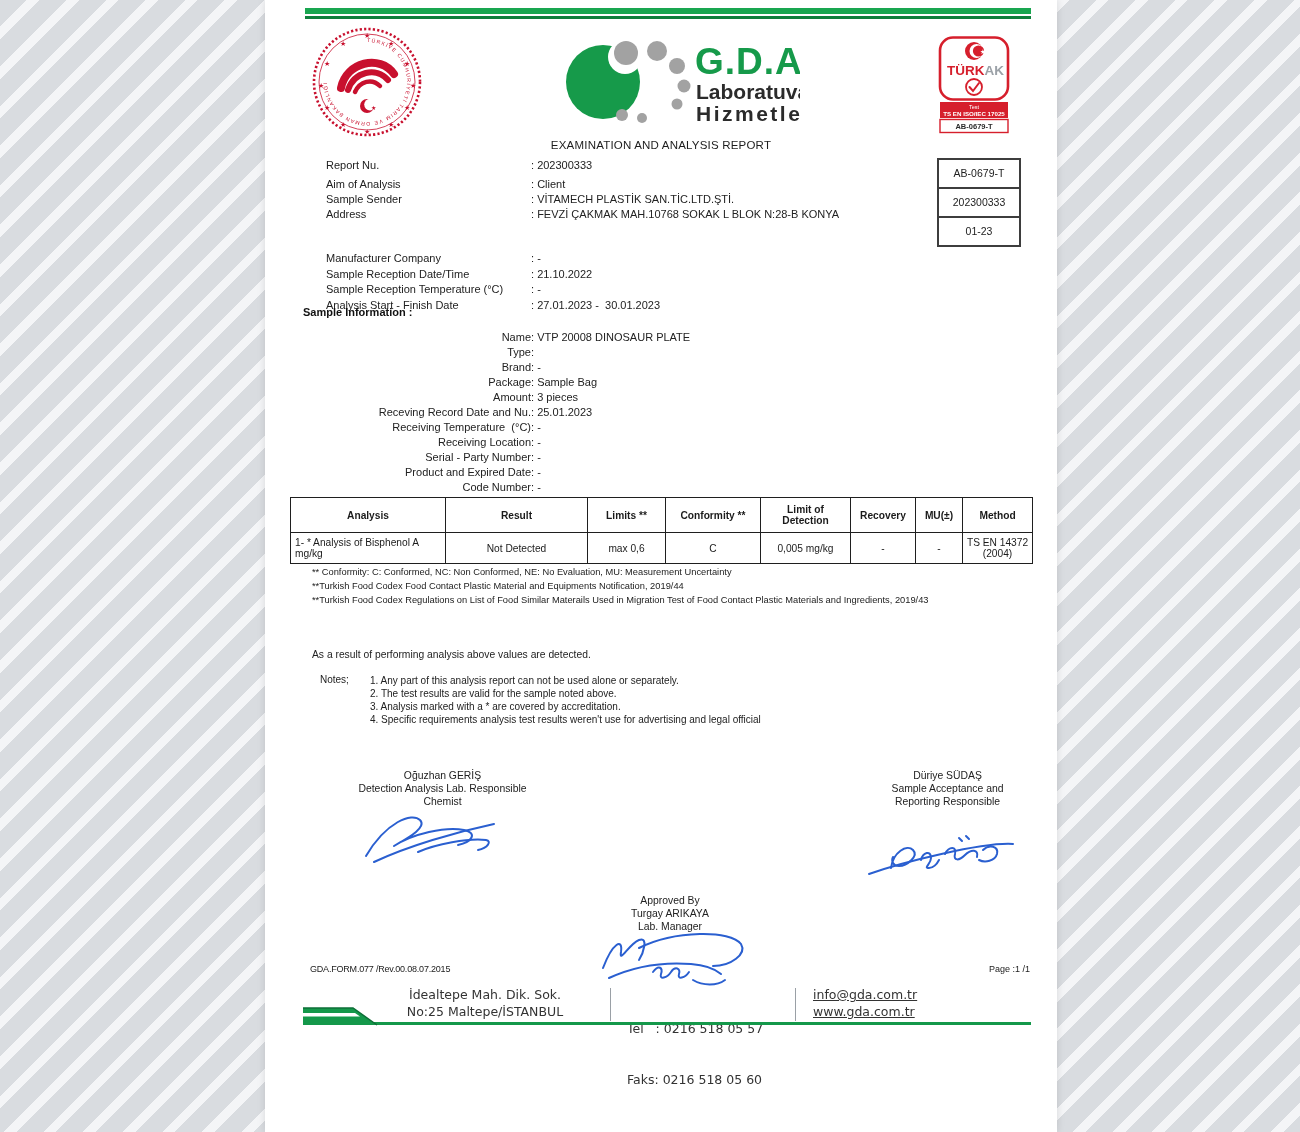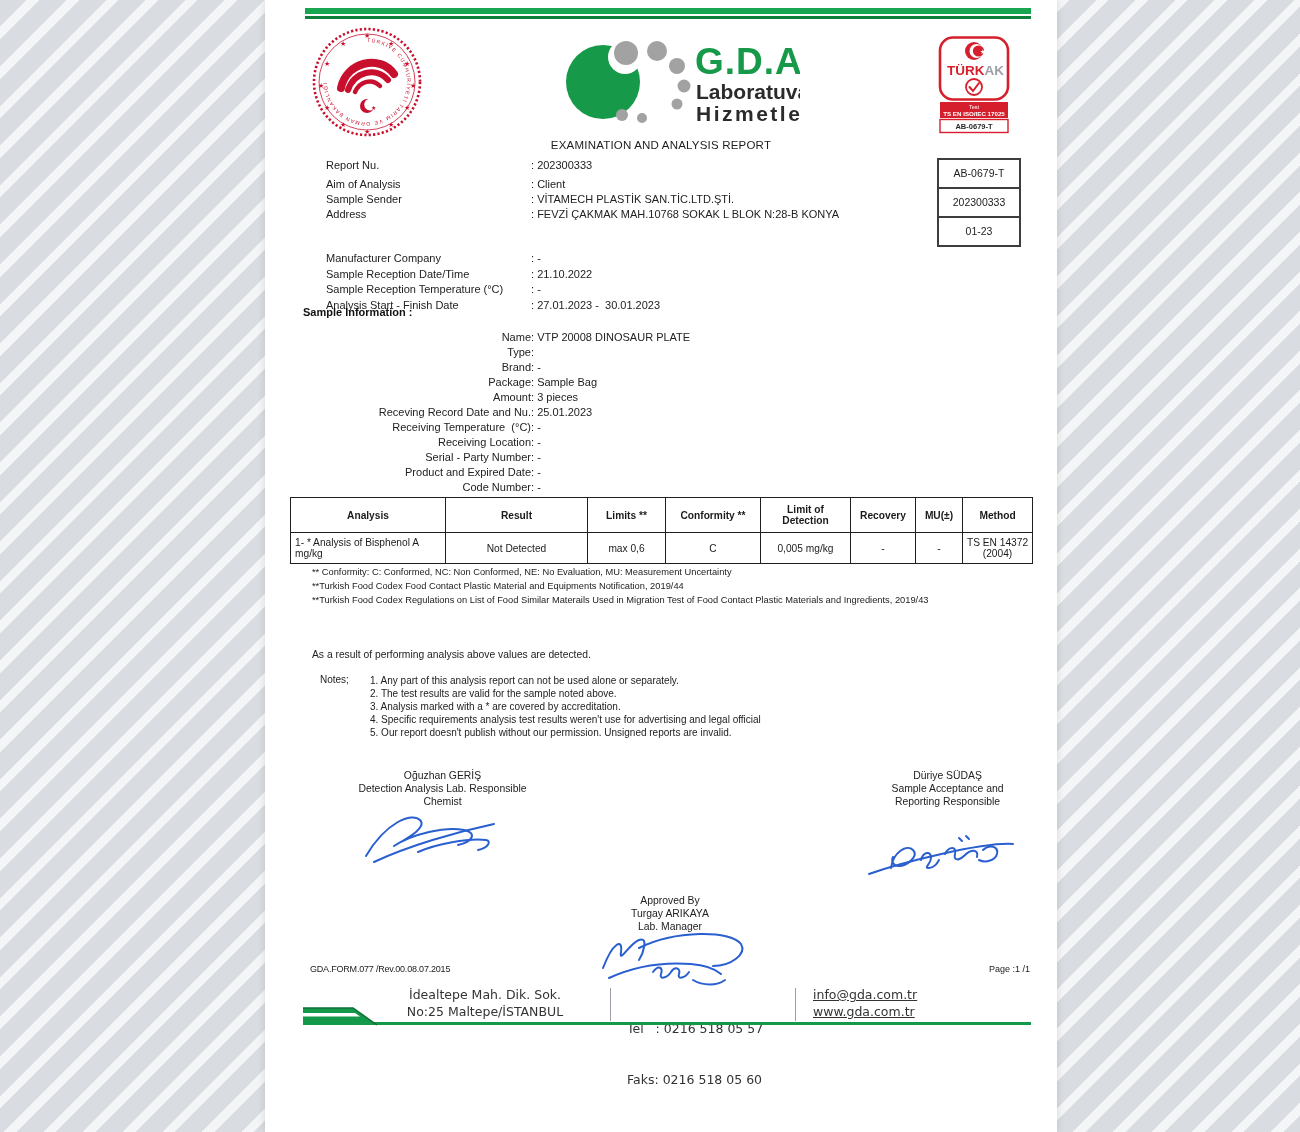--- a/index.html
+++ b/index.html
@@ -309,21 +309,20 @@
     <div class="abs result-line">As a result of performing analysis above values are detected.</div>
 
     <div class="abs notes">
       <div class="notes-label">Notes;</div>
       <div class="notes-items">
 
       <div>1. Any part of this analysis report can not be used alone or separately.</div>
           <div>2. The test results are valid for the sample noted above.</div>
           <div>3. Analysis marked with a * are covered by accreditation.</div>
           <div>4. Specific requirements analysis test results weren't use for advertising and legal official</div>
-          <div>5. Our report doesn't publish without our permission. Unsigned reports are invalid.</div>
         </div>
     </div>
 
     <div class="abs sig-block" style="left:60px;top:770px;width:235px;">
       <div>Oğuzhan GERİŞ</div>
       <div>Detection Analysis Lab. Responsible</div>
       <div>Chemist</div>
     </div>
     <svg class="abs sig-svg" style="left:95px;top:806px;" width="140" height="62" viewBox="0 0 140 62">
       <path d="M6,50 C26,16 52,6 60,14 C68,22 44,34 34,40 C52,28 86,20 104,24 C118,27 112,36 98,39"></path>

